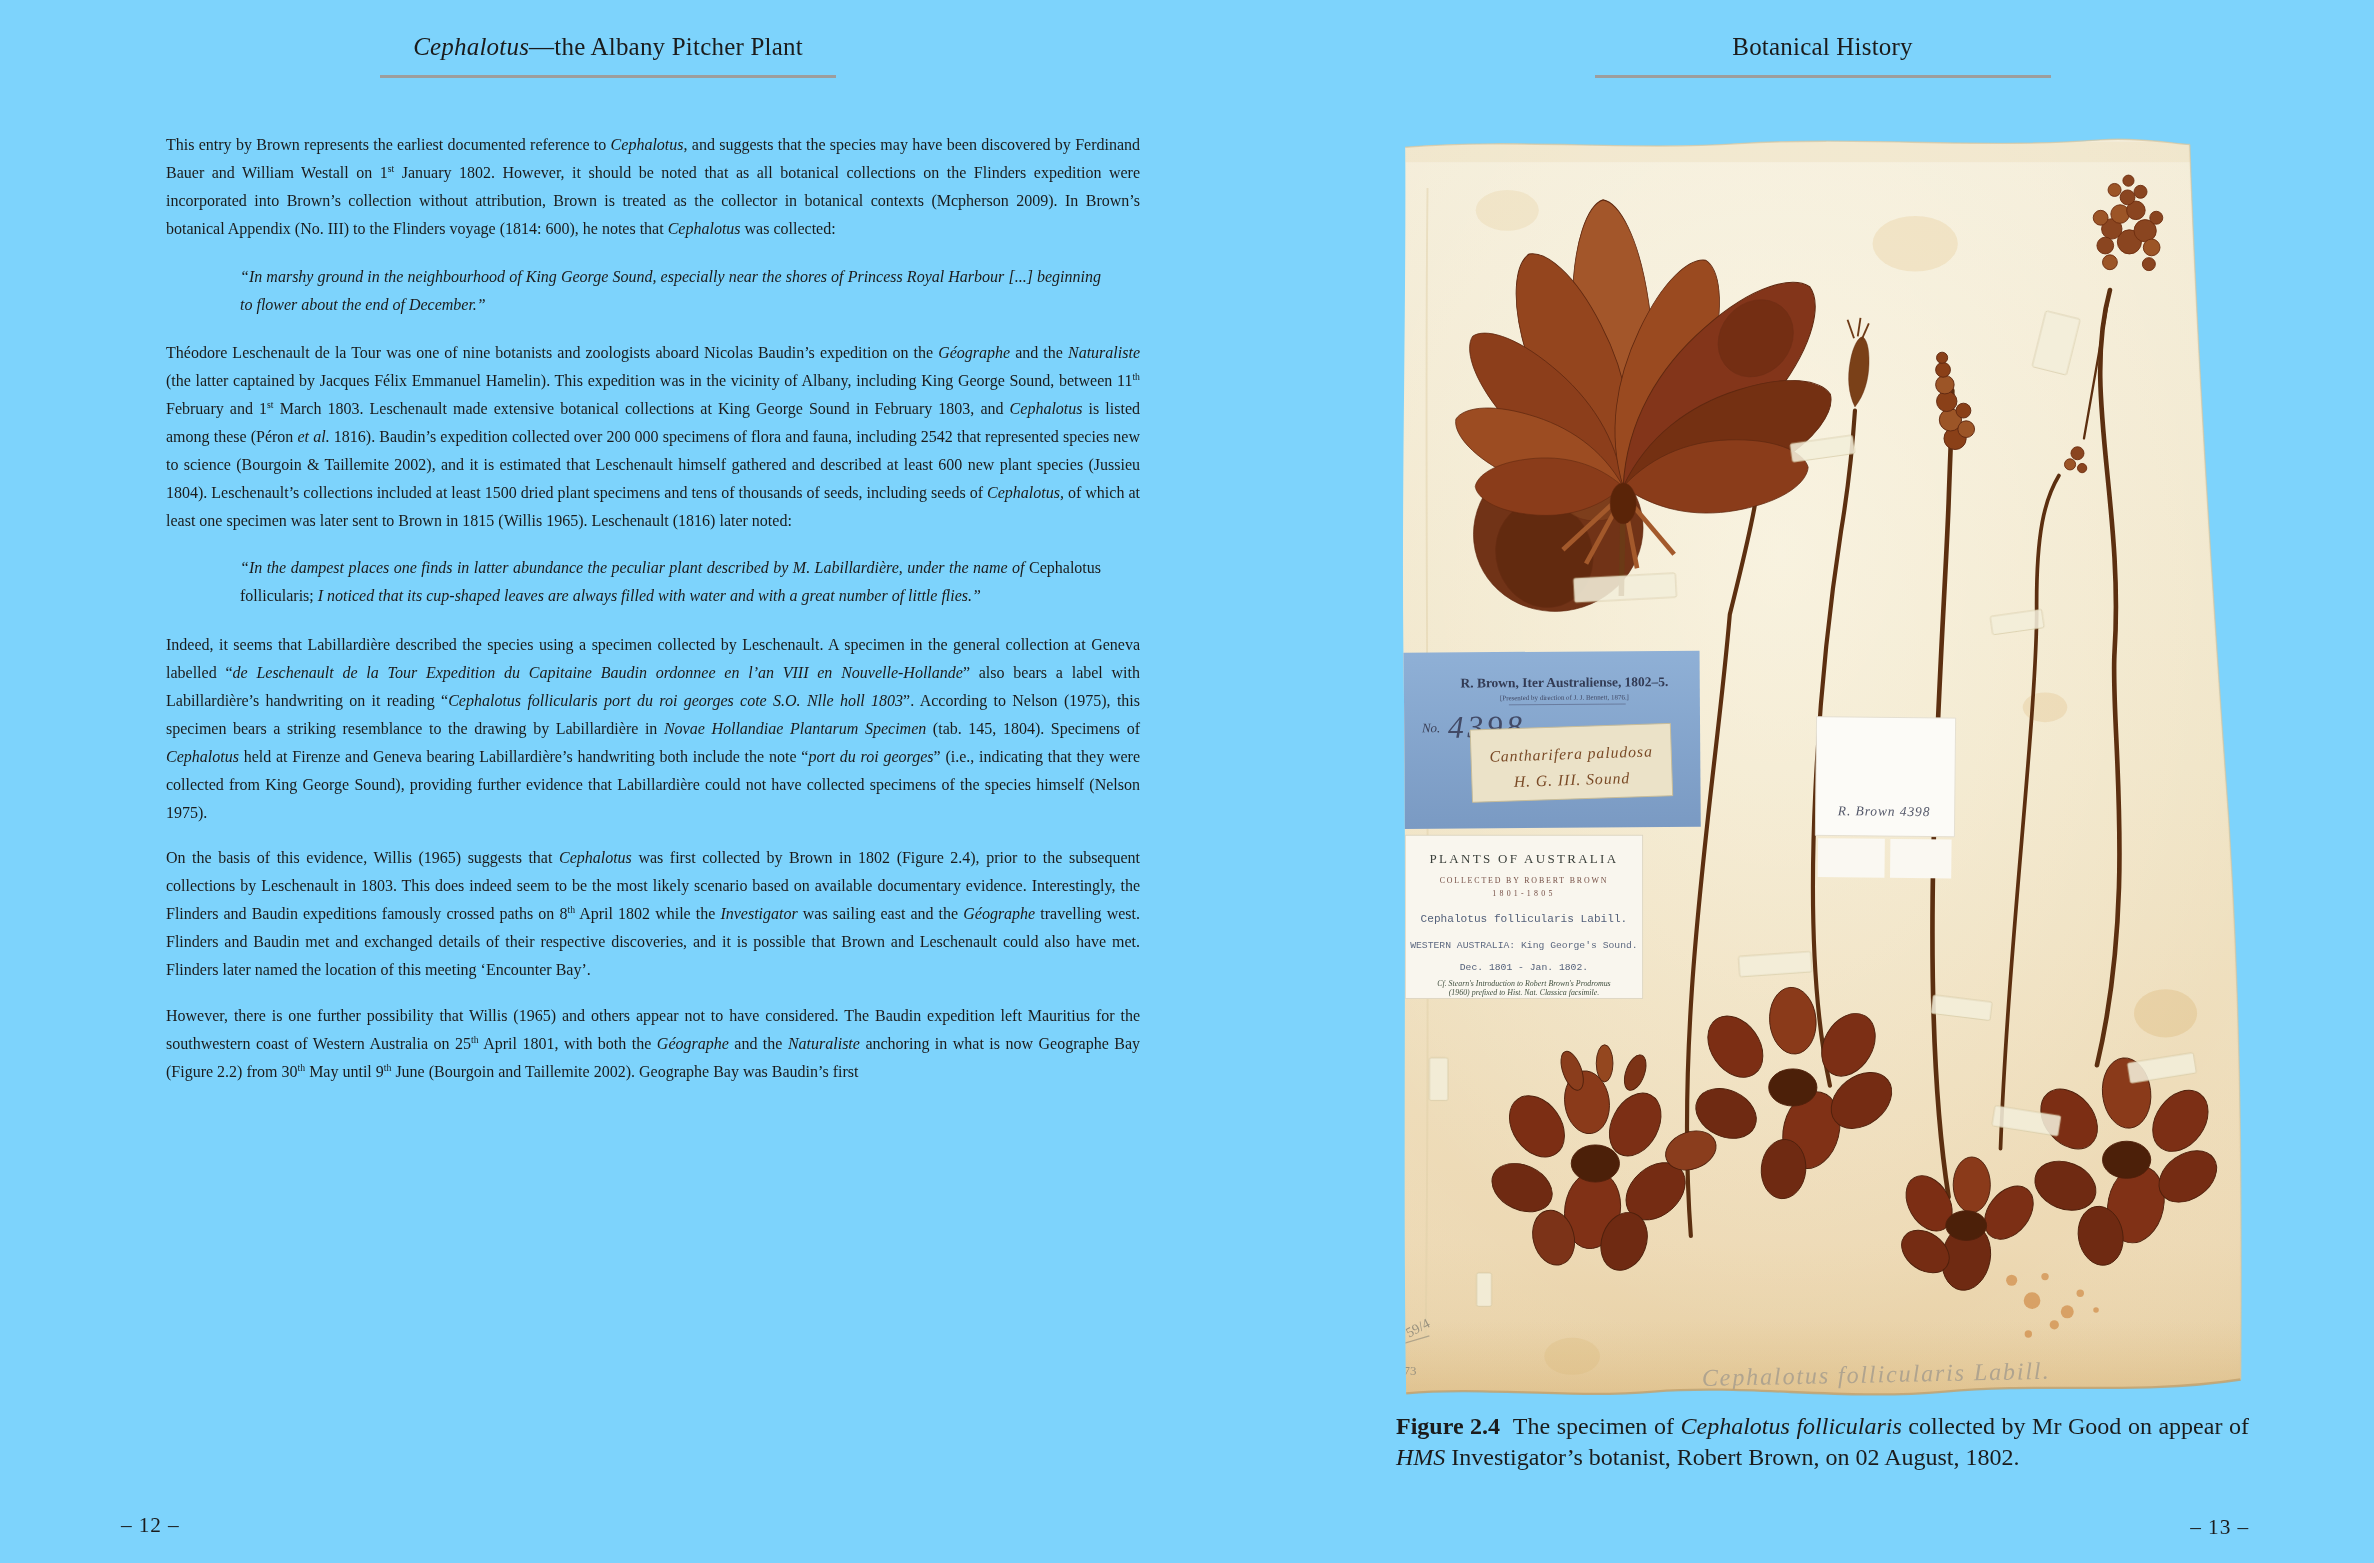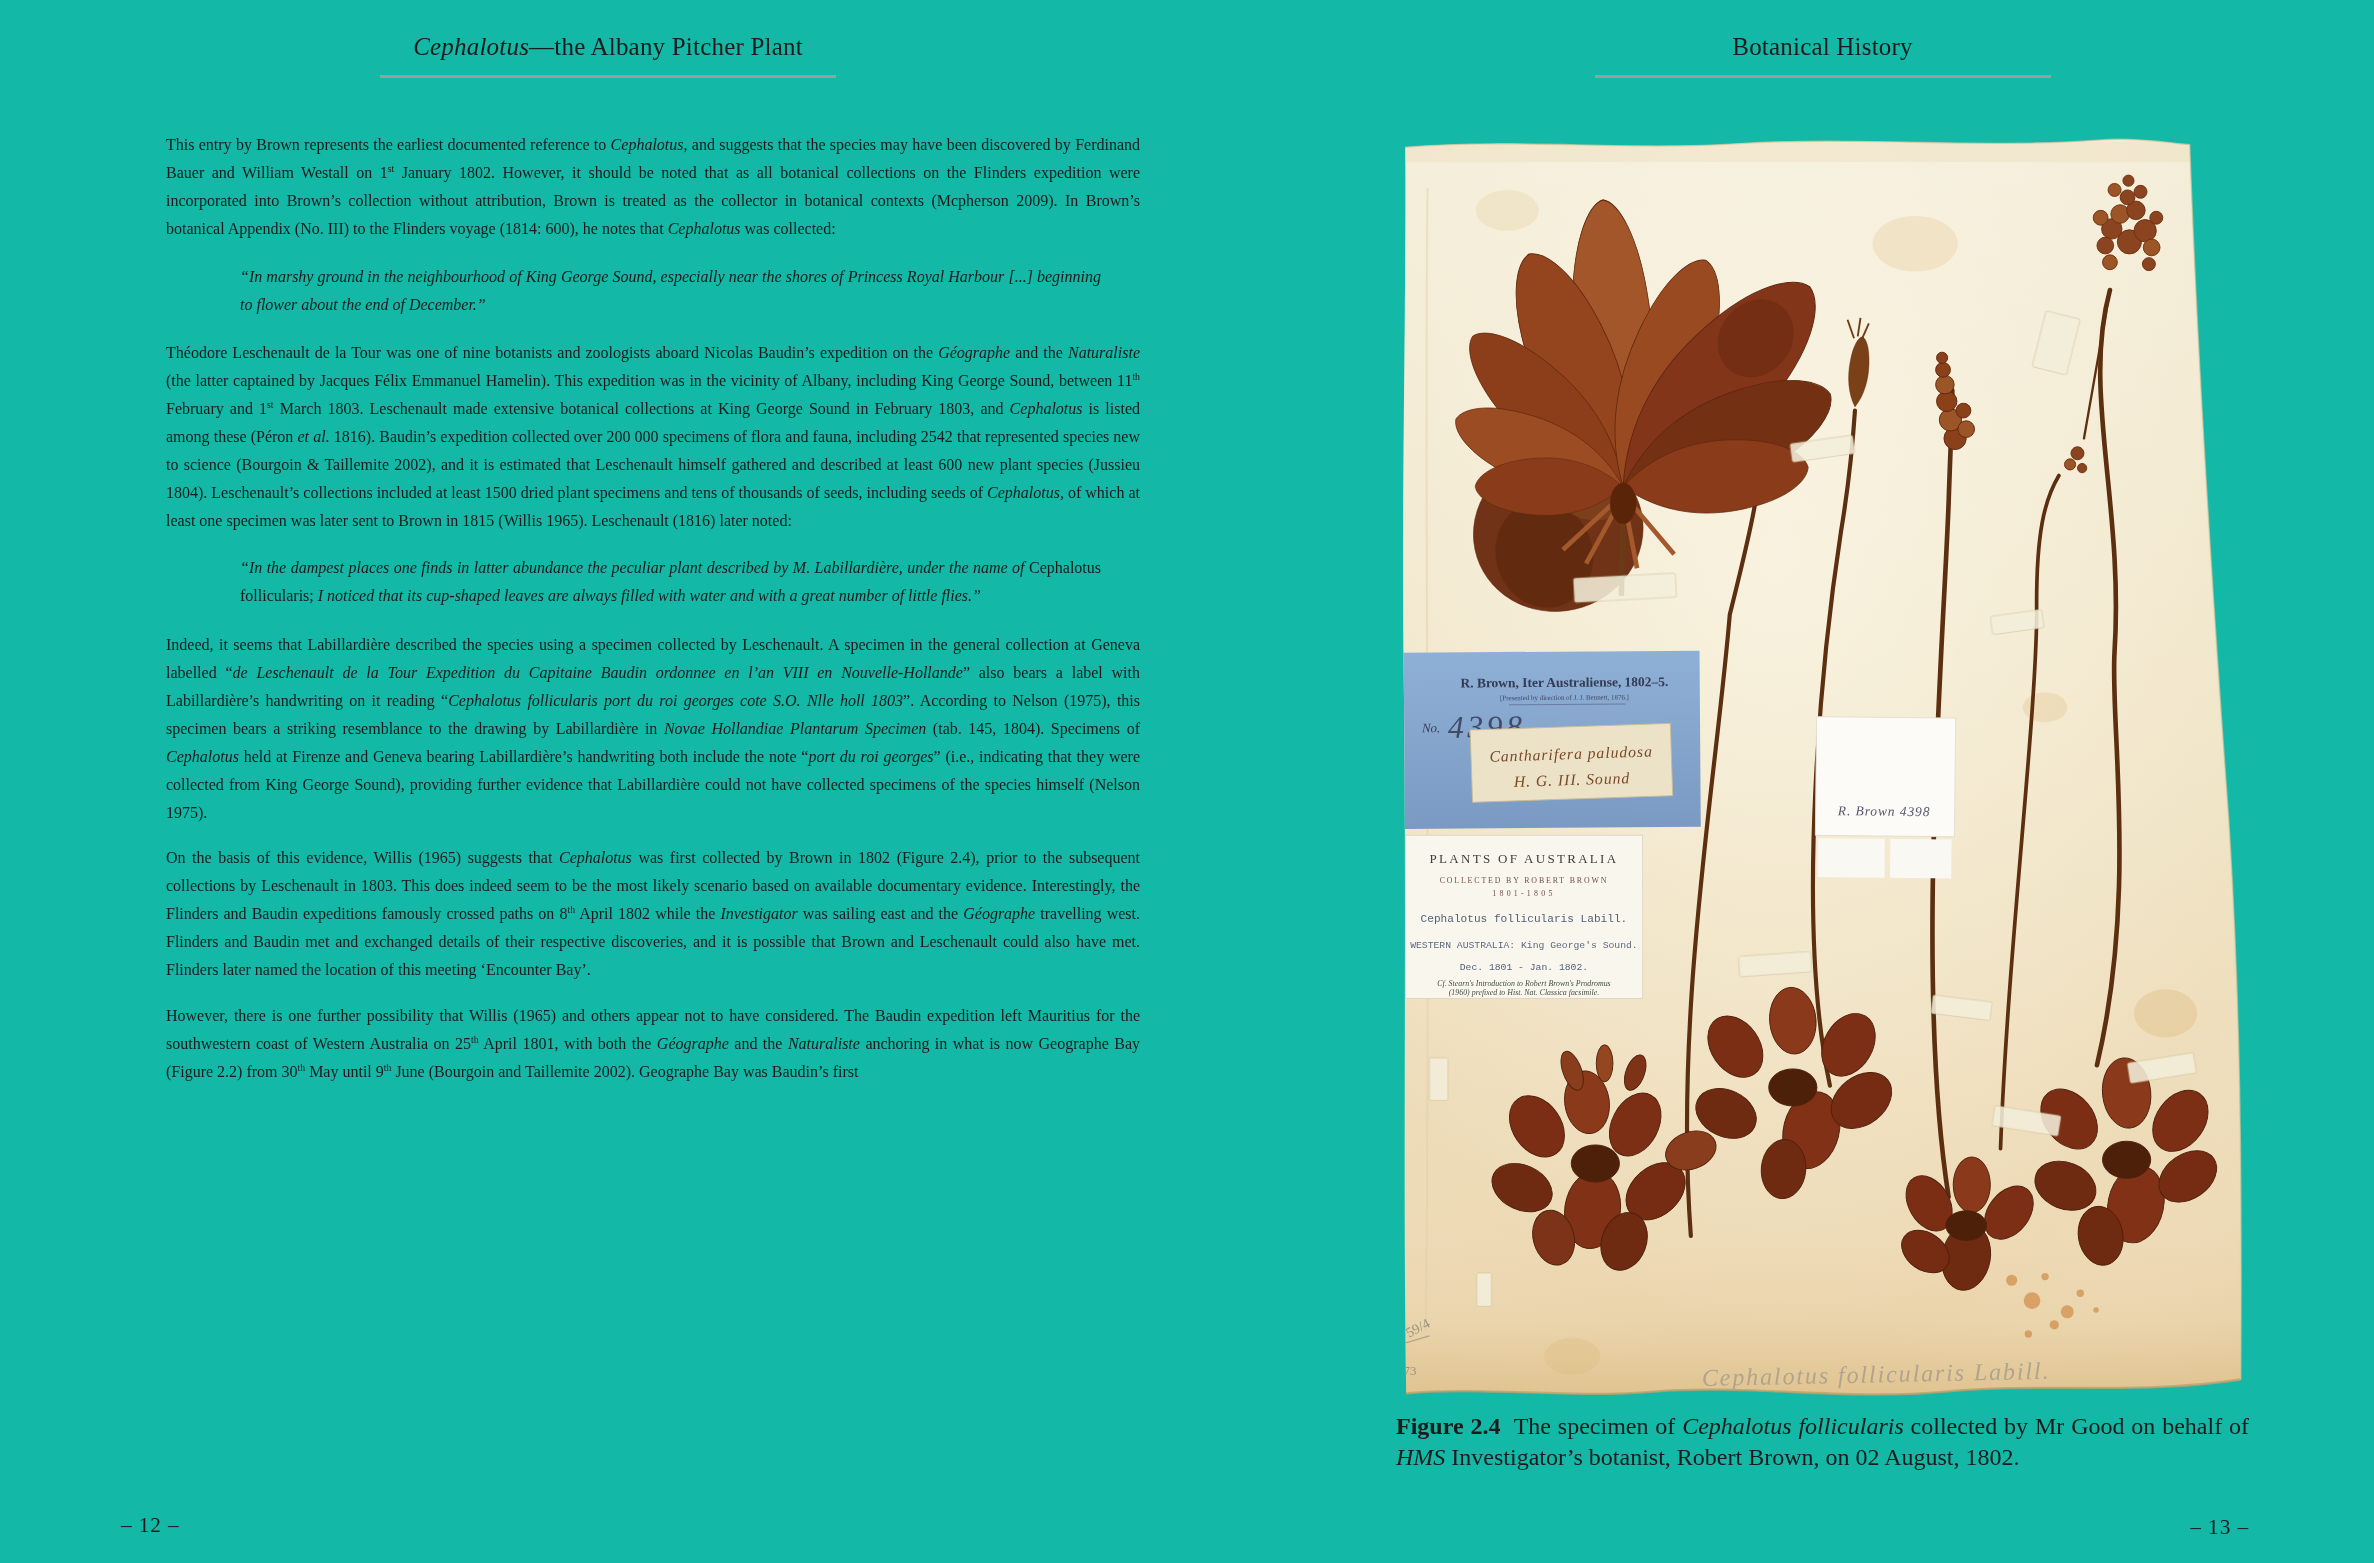--- a/index.html
+++ b/index.html
@@ -1,18 +1,18 @@
 <!DOCTYPE html>
 <html style="font-size:15px"><head>
 <meta charset="utf-8">
 <style>
   html,body{margin:0;padding:0;background:#ffffff;}
   body{width:2375px;height:1564px;overflow:hidden;
        font-family:"Liberation Serif","DejaVu Serif",serif;color:#1b1b1b;}
-  .spread{position:relative;width:2375px;height:1564px;background:#14b8a6;}
+  .spread{position:relative;width:2375px;height:1564px;background:#7dd3fc;}
   .col{position:absolute;top:0;height:1564px;}
   .col-left{left:121px;width:974px;}
   .col-right{left:1396px;width:853px;}
   .runhead-wrap{position:absolute;top:33px;left:0;width:100%;text-align:center;}
   .runhead{font-size:25px;letter-spacing:0.2px;white-space:nowrap;}
   .rule{width:456px;height:2.8px;background:#9d9d9d;margin:14px auto 0;}
   .body-text{position:absolute;top:131px;left:0;width:974px;
              font-size:16px;line-height:28px;text-align:justify;margin-left:45px;}
   p.para{margin:0 0 17.6px 0;}
   blockquote.quote{margin:19.5px 39px 20.4px 74px;text-align:justify;}
@@ -284,17 +284,17 @@
         <path d="M 2,1308 L 36,1298" stroke="#99927f" stroke-width="1.5" opacity="0.7"></path>
         <text x="8" y="1340" font-size="14" fill="#99927f">73</text>
       </g>
 
       <path d="M 911,1345 C 800,1362 700,1348 592,1358 C 482,1368 380,1350 278,1358 C 188,1366 92,1352 11,1360" fill="none" stroke="#c2a06c" stroke-width="2.5" opacity="0.8"></path>
       <path d="M 10,16 C 130,6 250,20 370,12 C 500,4 630,18 760,8 C 800,5 838,12 856,13" fill="none" stroke="#d8c59c" stroke-width="1.5" opacity="0.7"></path>
       <path d="M 856,13 C 864,240 882,520 898,740 C 908,900 913,1060 911,1345" fill="none" stroke="#d8c59c" stroke-width="1.5" opacity="0.7"></path>
     </svg>
     </div>
 
-    <div class="figure-caption"><span class="bd">Figure 2.4</span><span>&nbsp; The specimen of </span><span class="it">Cephalotus follicularis</span><span> collected by Mr Good on behalf of </span><span class="it">HMS</span><span> Investigator’s botanist, Robert Brown, on 02 August, 1802.</span></div>
+    <div class="figure-caption"><span class="bd">Figure 2.4</span><span>&nbsp; The specimen of </span><span class="it">Cephalotus follicularis</span><span> collected by Mr Good on appear of </span><span class="it">HMS</span><span> Investigator’s botanist, Robert Brown, on 02 August, 1802.</span></div>
     <div class="pagenum pagenum-right">– 13 –</div>
   </section>
 </div>
 
 
 </body></html>

